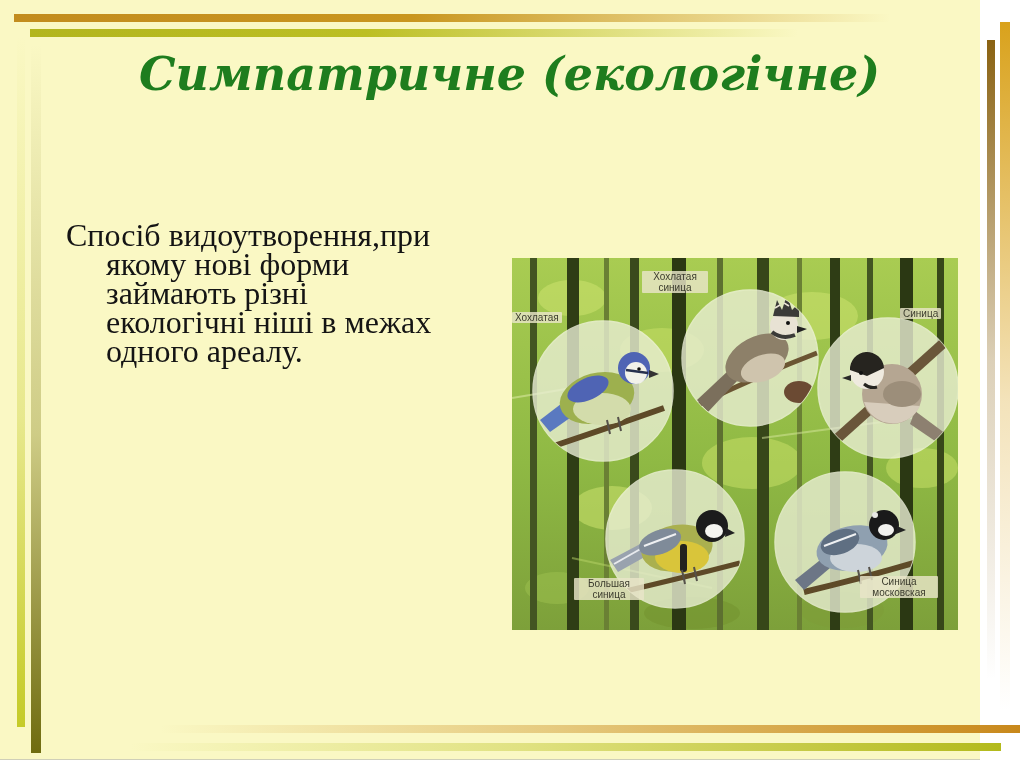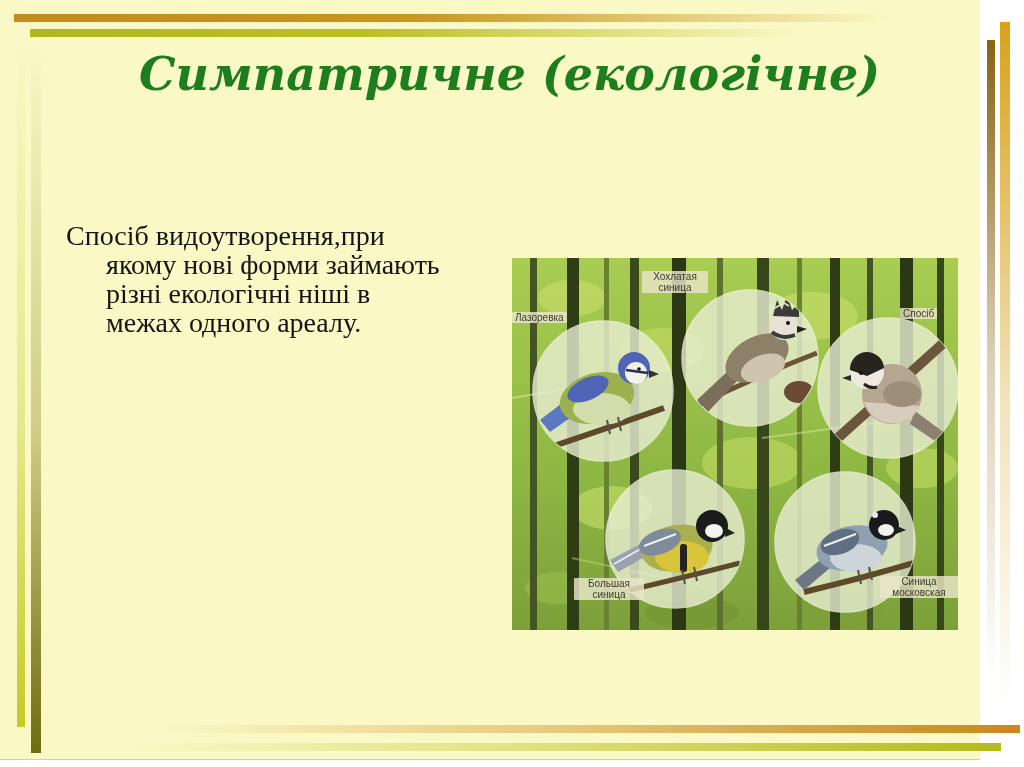--- a/index.html
+++ b/index.html
@@ -29,40 +29,40 @@
     background:linear-gradient(to right,rgba(250,248,196,0) 0%,rgba(185,192,30,.4) 45%,#b3ba1c 100%); }
 
   .title {
     position:absolute; left:0; top:42px; width:1019px; text-align:center;
     font-family:"DejaVu Serif","Liberation Serif",serif;
     font-style:italic; font-weight:bold;
     font-size:46px; line-height:64px; color:#1e7d1e;
   }
   .body-text {
     position:absolute; left:66px; top:221px; width:374px;
-    font-size:28px; line-height:29px; color:#141414;
+    font-size:32px; line-height:29px; color:#141414;
   }
   .body-text p { padding-left:40px; text-indent:-40px; margin-bottom:5px; }
 
   .photo {
     position:absolute; left:512px; top:258px; width:446px; height:372px;
     overflow:hidden; background:#8fb944;
   }
   .photo svg { display:block; }
   .photo-label {
     position:absolute; background:rgba(233,229,200,0.82); color:#3c3c2e;
     font-family:"Liberation Sans","DejaVu Sans",sans-serif;
     font-size:10px; line-height:11px; padding:0 3px; text-align:center;
     border-radius:1px;
   }
   .lbl-blue    { left:0px;   top:54px;  }
   .lbl-crested { left:130px; top:13px;  width:66px; }
   .lbl-willow  { left:388px; top:50px;  }
   .lbl-great   { left:62px;  top:320px; width:70px; }
-  .lbl-coal    { left:348px; top:318px; width:78px;margin-left:20px; }
+  .lbl-coal    { left:348px; top:318px; width:78px; }
 </style>
 </head>
 <body>
 
 <div class="slide">
 
   <div class="bar bar-top-gold"></div>
   <div class="bar bar-top-green"></div>
   <div class="bar bar-left-green"></div>
   <div class="bar bar-left-olive"></div>
@@ -209,20 +209,20 @@
         <line x1="312" y1="288" x2="344" y2="276" stroke="#eef0f2" stroke-width="2"></line>
         <circle cx="372" cy="267" r="15" fill="#1a1a1a"></circle>
         <ellipse cx="374" cy="272" rx="8" ry="6" fill="#f2f2ee"></ellipse>
         <circle cx="363" cy="257" r="3" fill="#e8e8e4"></circle>
         <polygon points="385,268 394,272 384,276" fill="#222222"></polygon>
         <line x1="346" y1="312" x2="349" y2="326" stroke="#55514a" stroke-width="2"></line>
         <line x1="357" y1="309" x2="360" y2="322" stroke="#55514a" stroke-width="2"></line>
       </g>
     </svg>
 
-    <div class="photo-label lbl-blue">Лазоревка</div>
+    <div class="photo-label lbl-blue">Хохлатая</div>
     <div class="photo-label lbl-crested">Хохлатая синица</div>
-    <div class="photo-label lbl-willow">Спосіб</div>
+    <div class="photo-label lbl-willow">Синица</div>
     <div class="photo-label lbl-great">Большая синица</div>
     <div class="photo-label lbl-coal">Синица московская</div>
   </div>
 
 </div>
 
 </body></html>

